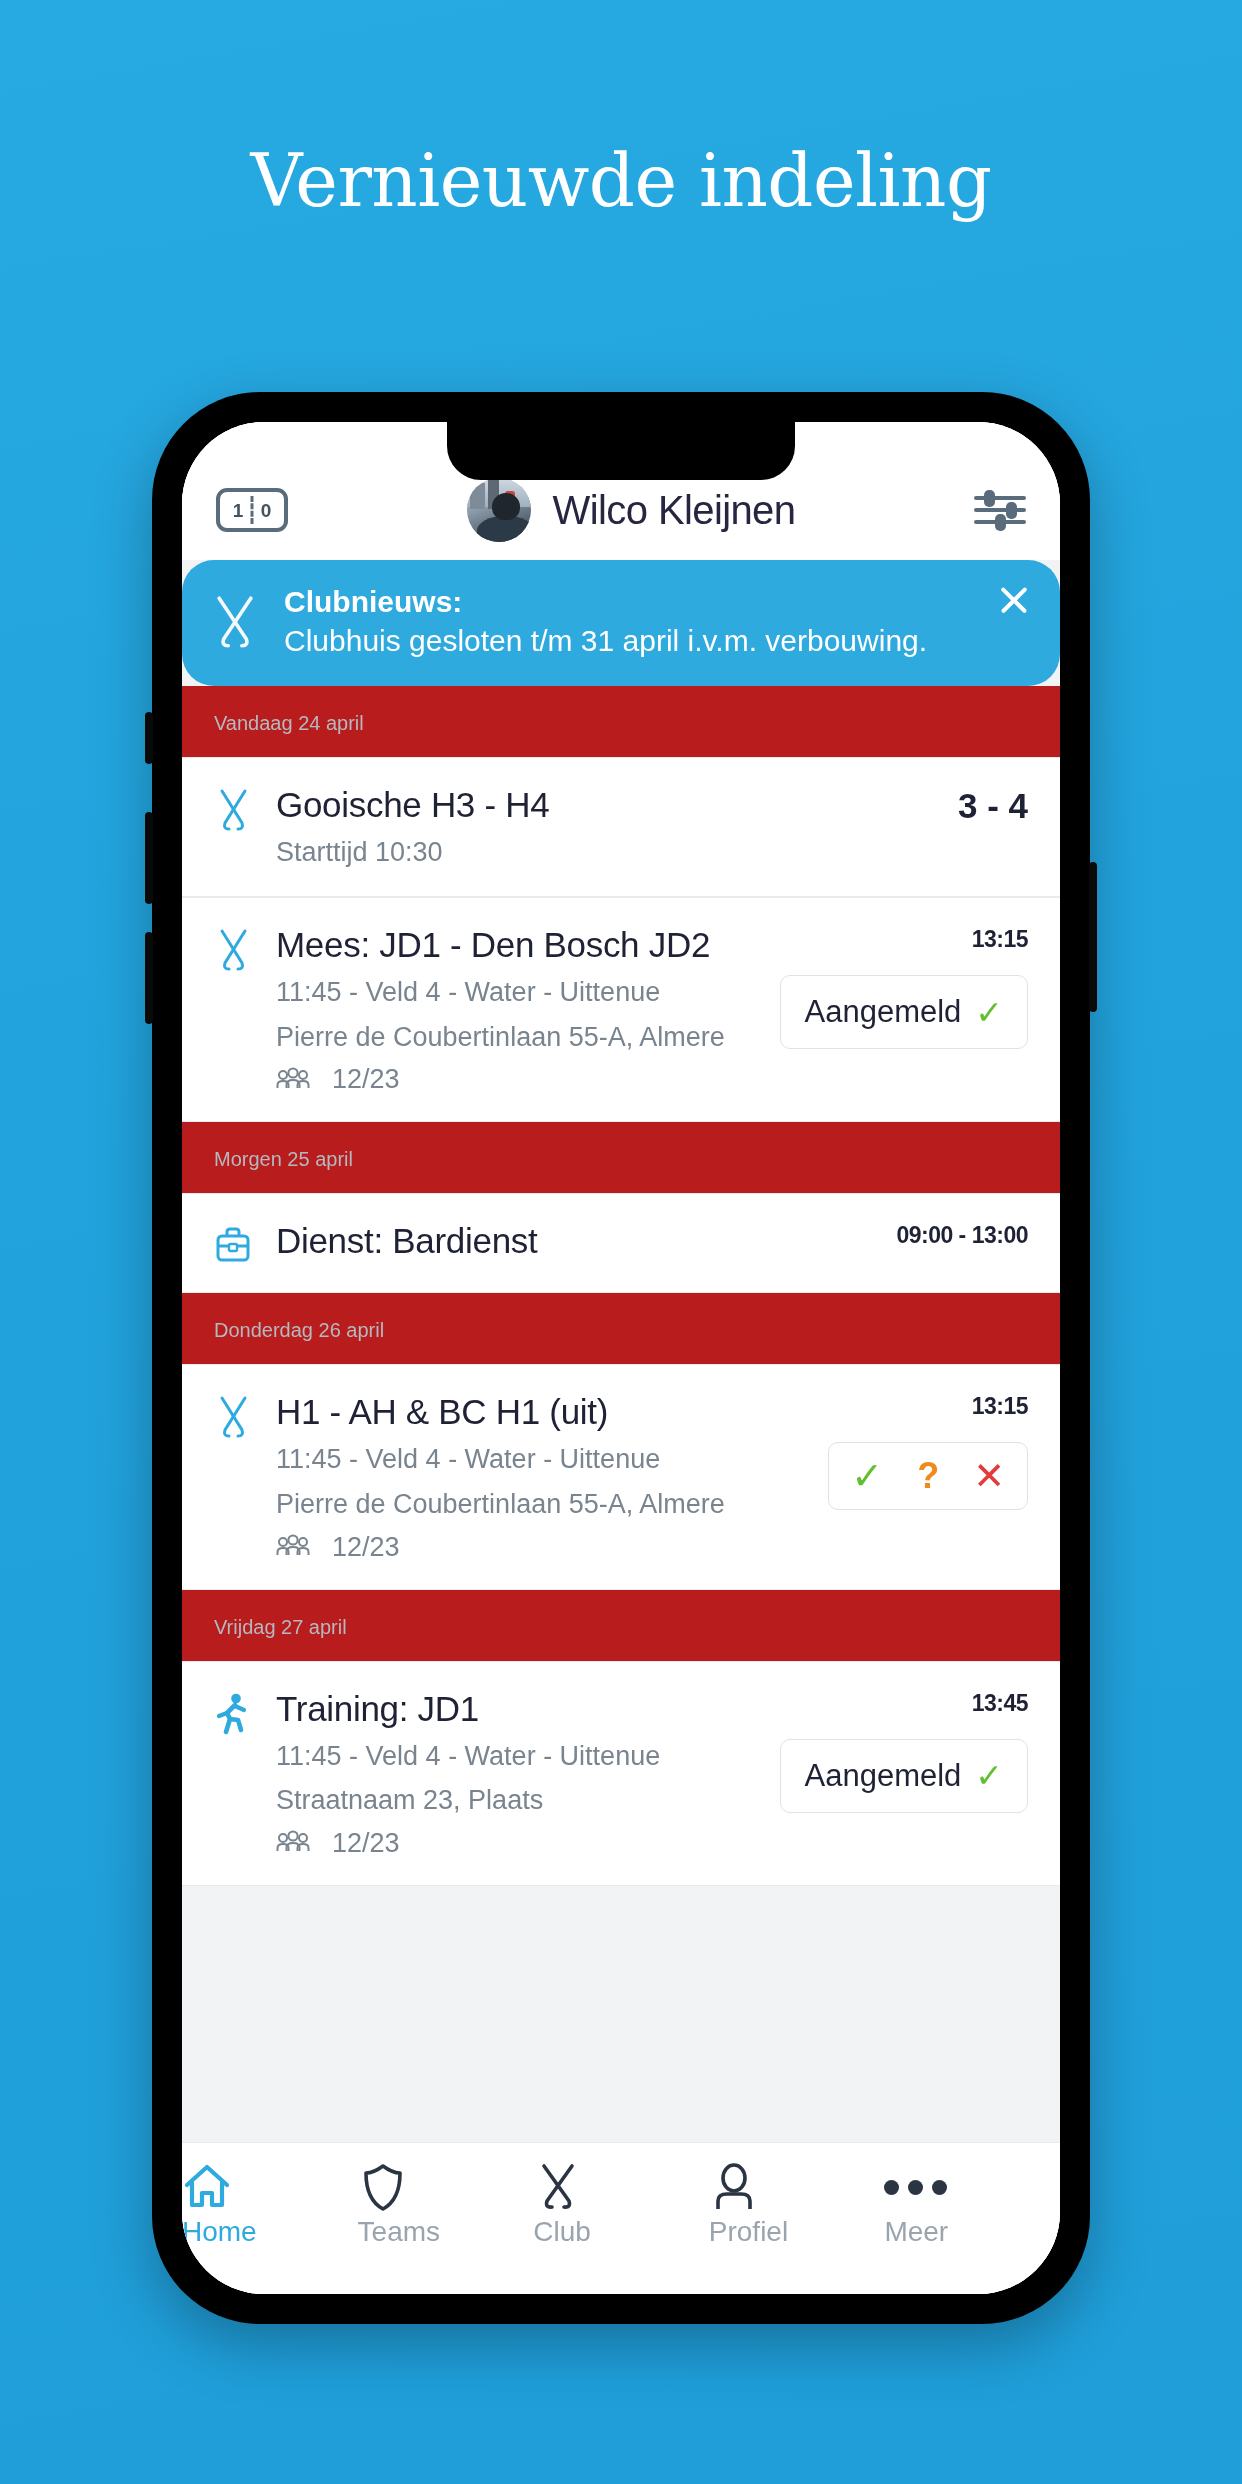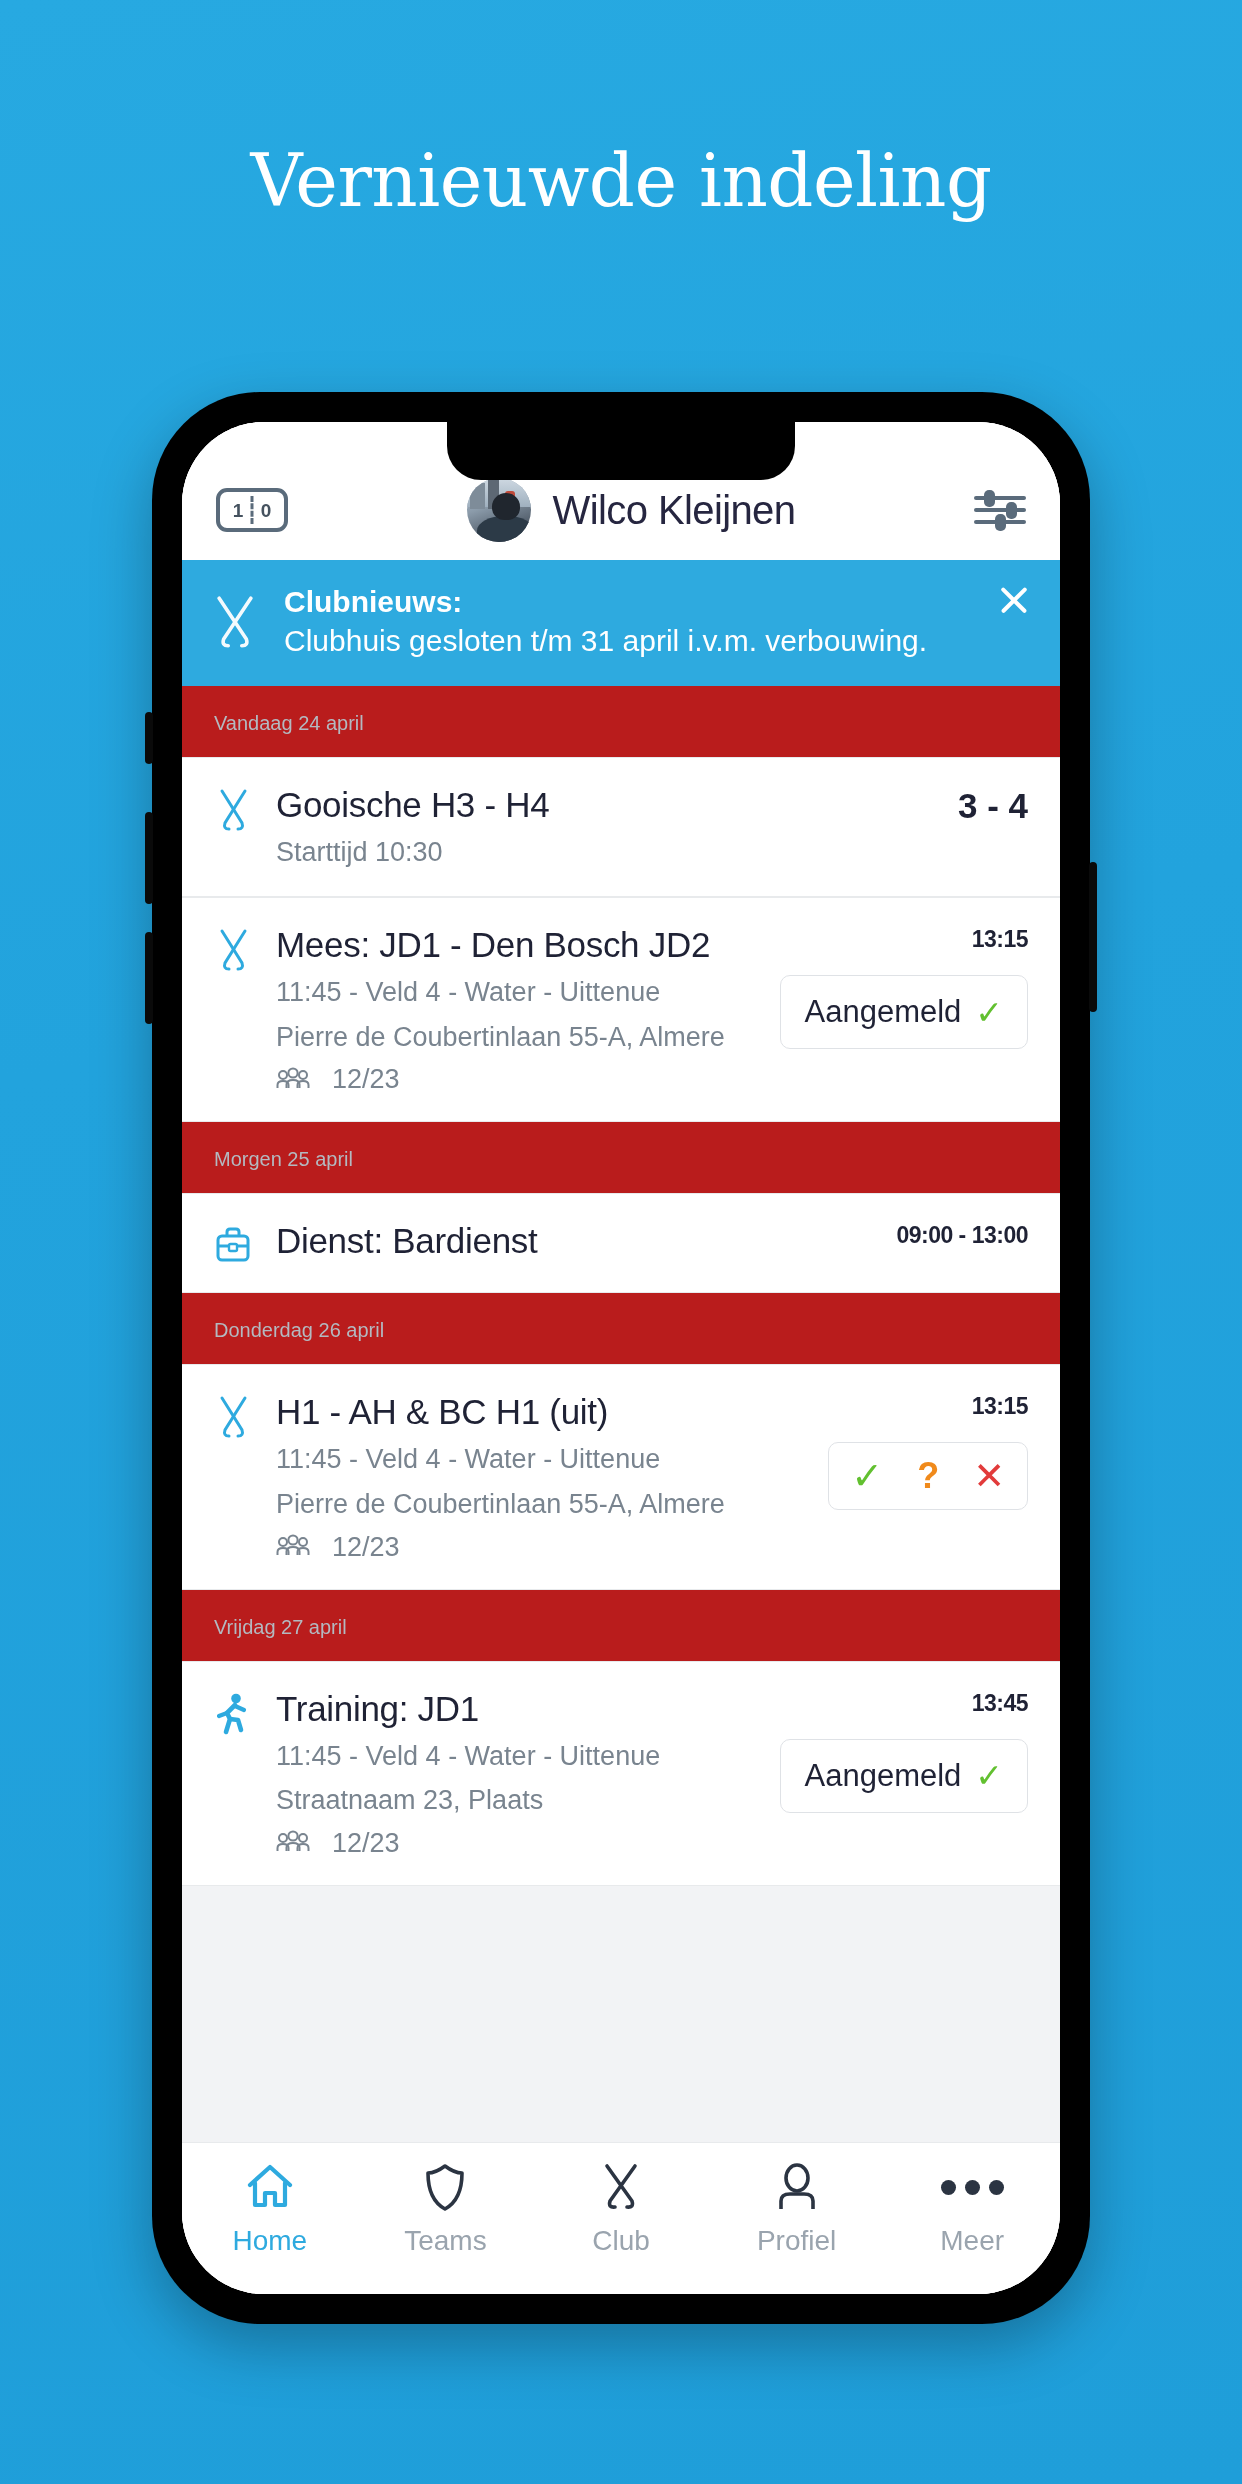--- a/index.html
+++ b/index.html
@@ -108,20 +108,21 @@
 
   
   .content{flex:1;overflow:hidden;background:#f2f3f5;display:flex;flex-direction:column;}
 
   .banner{
     background:#2eaadf;color:#fff;
     display:flex;align-items:center;gap:26px;
     padding:24px 30px 26px 30px;
     position:relative;box-sizing:border-box;
     min-height:104px;
+    border-radius:32px;
   }
   .banner .sticks{width:46px;height:52px;flex:0 0 auto;opacity:.95;}
   .banner-text{flex:1;}
   .banner-title{font-size:30px;font-weight:700;line-height:1.2;}
   .banner-sub{font-size:30px;font-weight:400;line-height:1.25;margin-top:2px;}
   .banner-close{
     position:absolute;right:28px;top:22px;
     width:36px;height:36px;cursor:pointer;
   }
   .banner-close:before,.banner-close:after{
@@ -172,21 +173,21 @@
   .rsvp .no{color:#e23b3b;}
   .filler{flex:1;background:#f2f3f5;}
 
   
   .tabbar{
     flex:0 0 152px;height:152px;background:#fff;
     border-top:1px solid #e8eaec;
     display:flex;align-items:flex-start;padding-top:18px;box-sizing:border-box;
   }
   .tab{
-    flex:1;display:flex;flex-direction:column;align-items:center;gap:12px;
+    flex:1;display:flex;flex-direction:column;gap:3px;
   }
   .tab .lbl{font-size:28px;color:#9aa4ae;}
   .tab.active .lbl{color:#2eaadf;}
   .dots{display:flex;gap:9px;align-items:center;height:52px;}
   .dots i{width:15px;height:15px;border-radius:50%;background:#2b3442;display:block;}
 </style>
 </head>
 <body>
 
 <div class="headline">Vernieuwde indeling</div>

